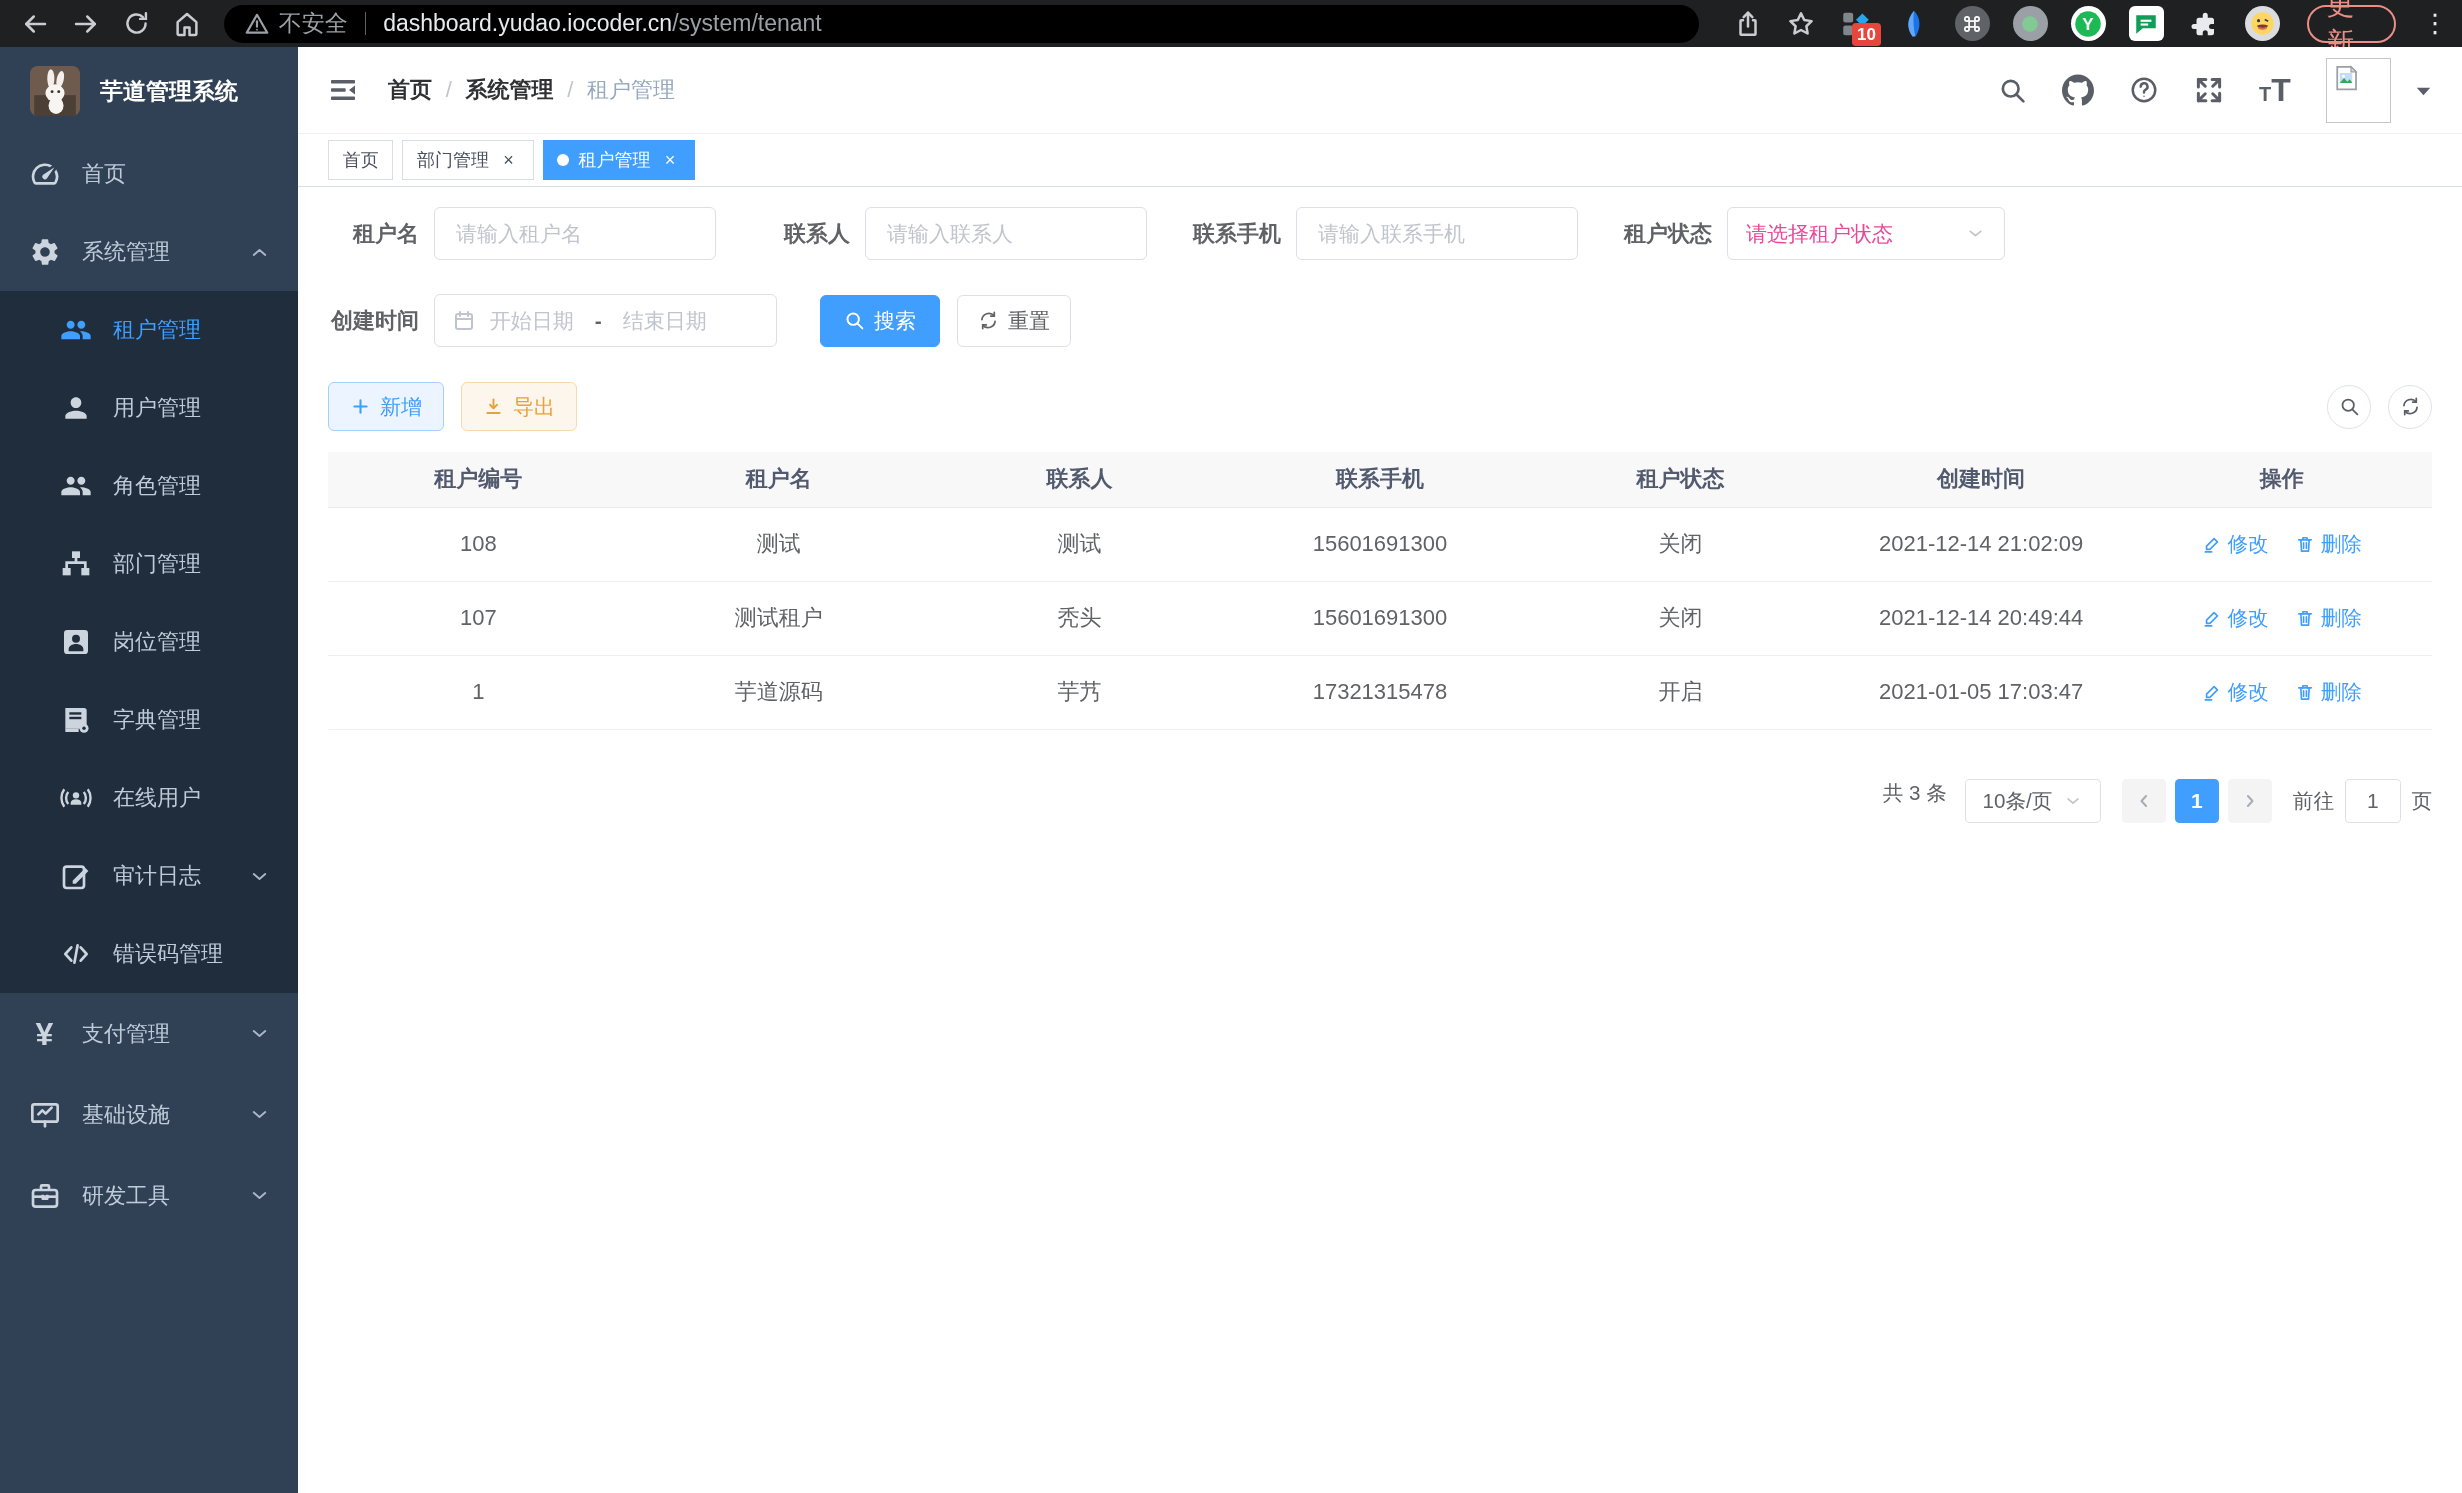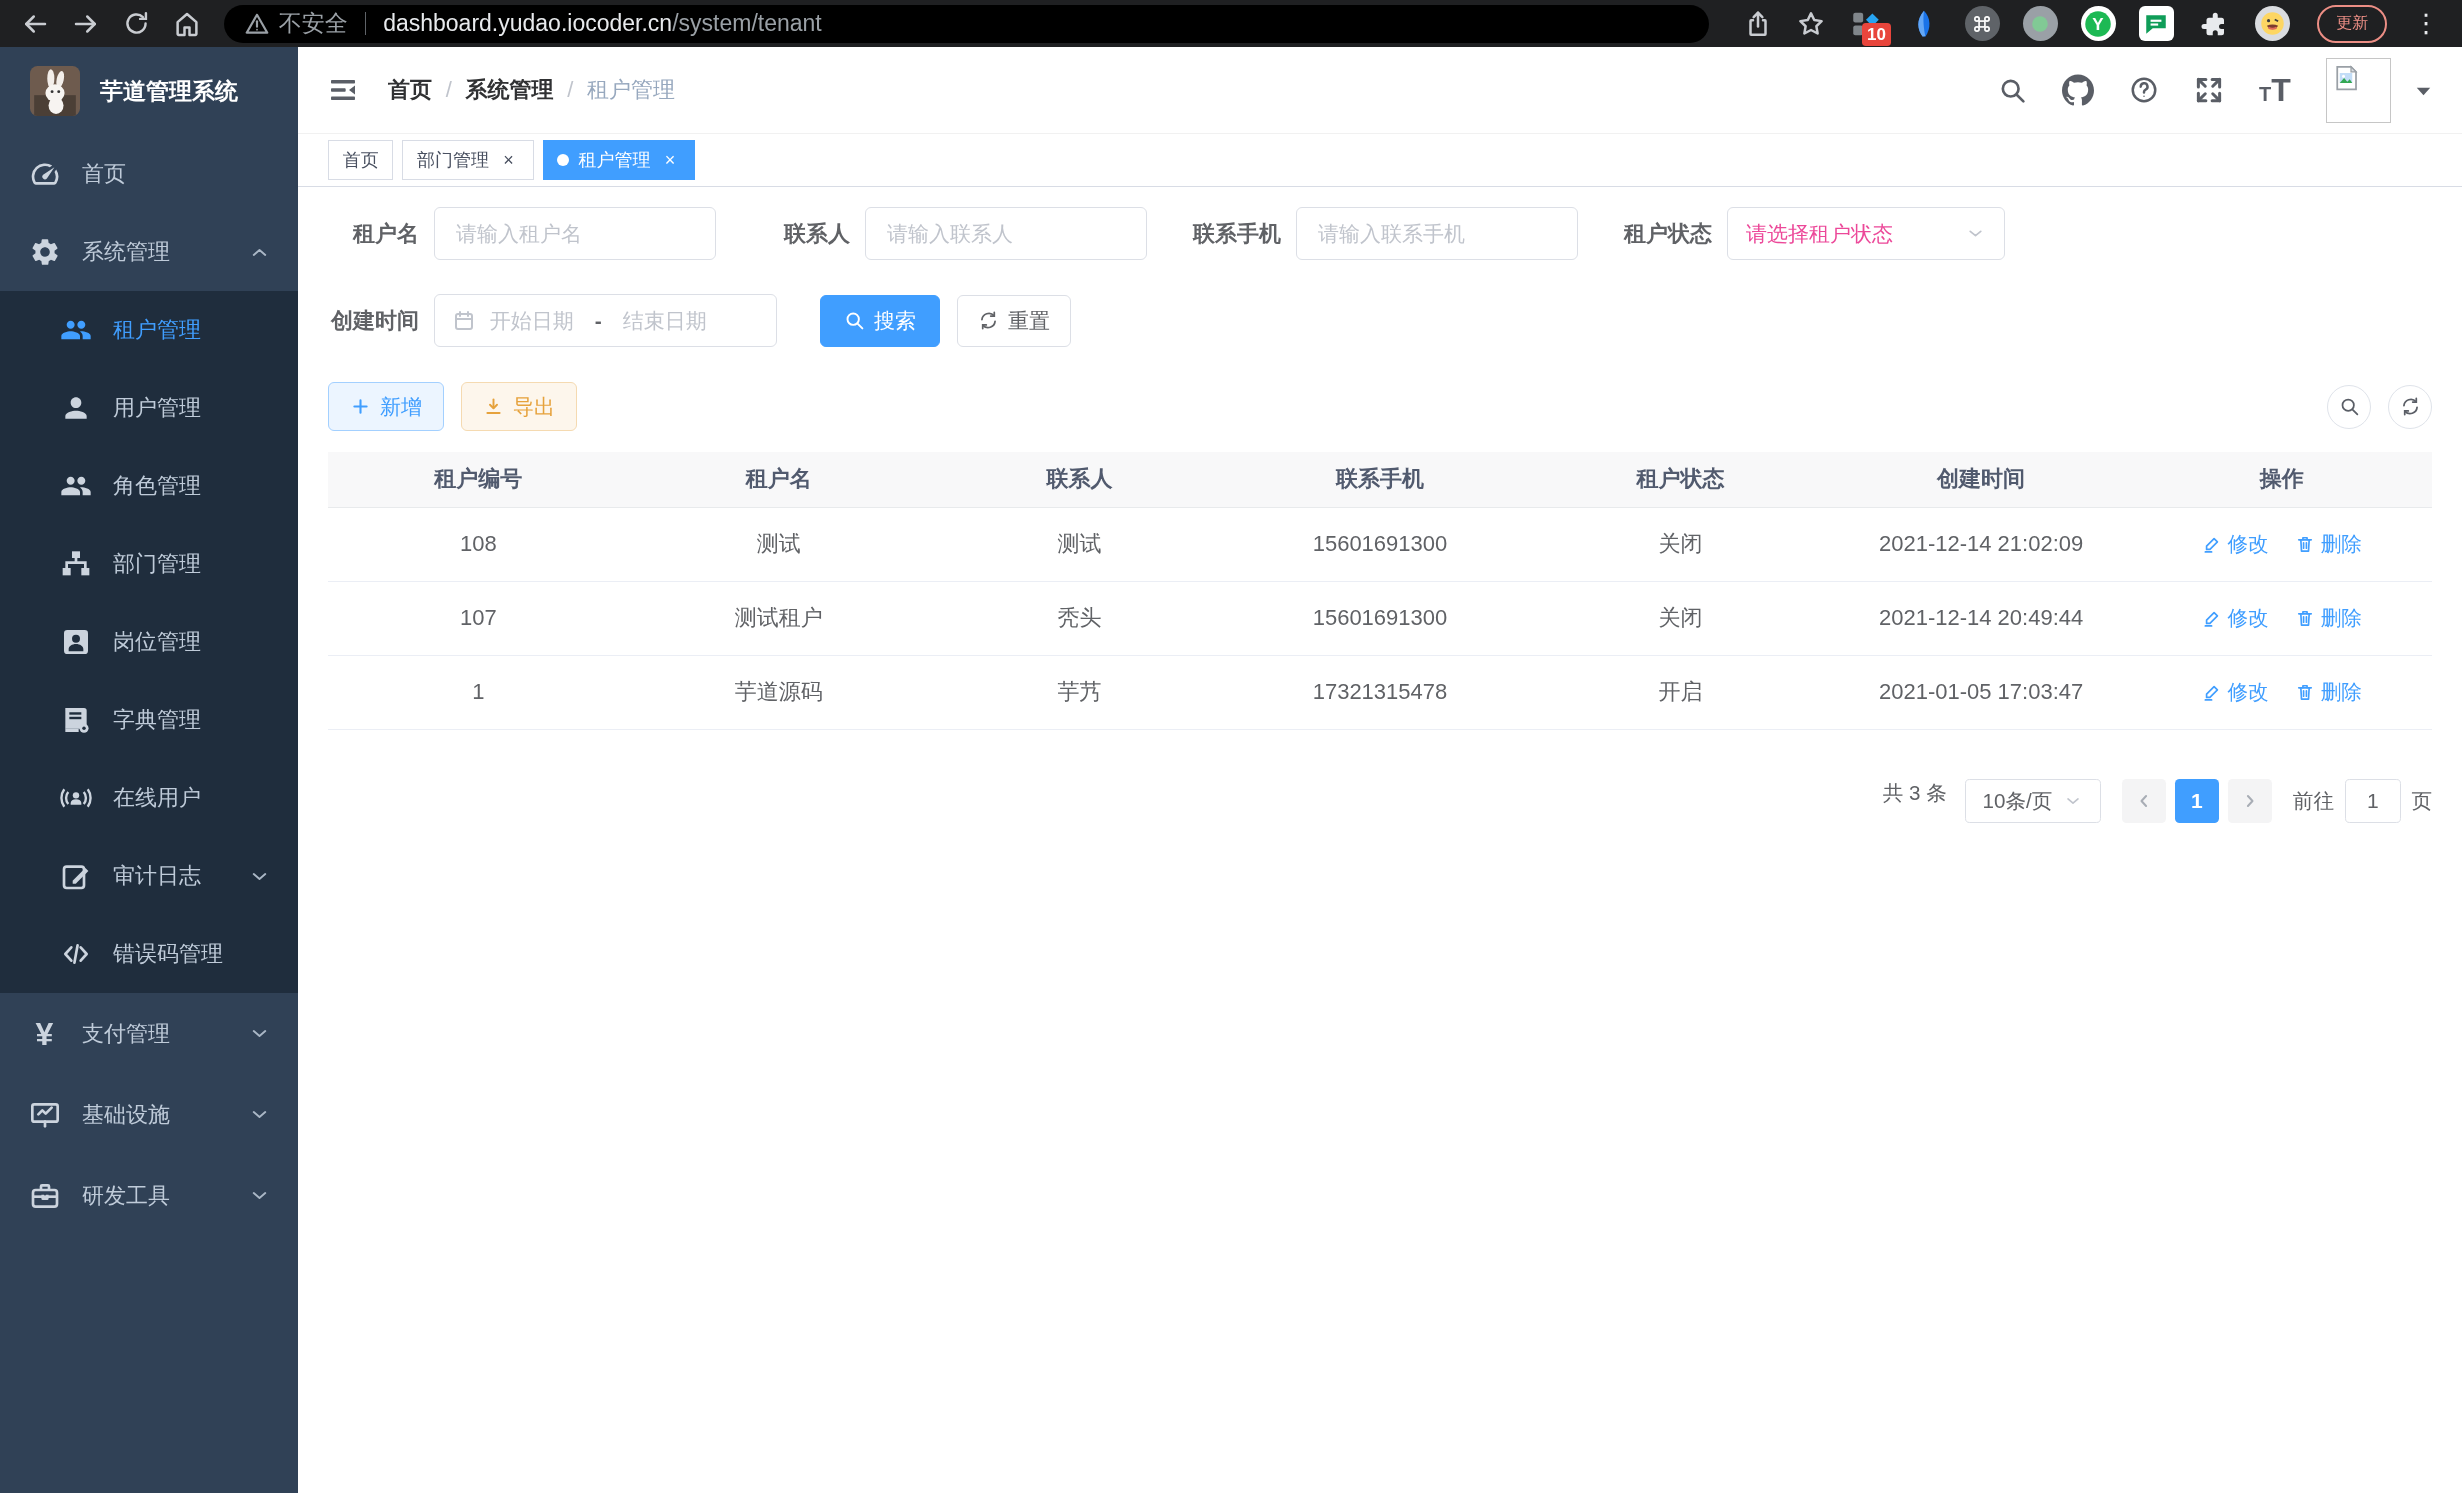--- a/index.html
+++ b/index.html
@@ -13,21 +13,21 @@
   .url-pill { width:1485px; height:38px; margin-left:7.6px; border-radius:19px; background:#000000; display:flex; align-items:center; padding:0 20px; }
   .url-pill .warn { color:#9aa0a6; display:flex; align-items:center; }
   .url-sec { color:#9aa0a6; font-size:23px; margin-left:9px; }
   .url-div { width:1.5px; height:23px; background:#5f6368; margin:0 17px; }
   .url-host { color:#e8eaed; font-size:23px; }
   .url-path { color:#9aa0a6; font-size:23px; }
   .bright { display:flex; align-items:center; margin-left:34px; gap:23px; }
   .ext { width:35px; height:35px; display:flex; align-items:center; justify-content:center; position:relative; flex:0 0 auto; }
   .ext .badge { position:absolute; right:-7.6px; bottom:-4.6px; background:#e8453c; color:#fff; font-size:17px; line-height:1; padding:3px 5.3px; border-radius:3.8px; font-weight:bold; }
   .circle-ext { border-radius:50%; }
-  .update-pill { height:38px; border:2.3px solid #ec8e85; color:#ec8e85; border-radius:21px; display:flex; align-items:center; padding:0 17px; font-size:16px; margin-left:4.6px; }
+  .update-pill { height:38px; border:2.3px solid #ec8e85; color:#ec8e85; border-radius:21px; display:flex; align-items:center; padding:0 17px; font-size:28px; margin-left:4.6px; }
   .kebab { color:#e8eaed; font-size:26px; letter-spacing:0; margin-left:3px; }
 
   
   .app { display:flex; height:1447px; }
 
   
   .sidebar { width:298px; background:#304156; flex:0 0 auto; overflow:hidden; }
   .logo-row { height:88px; display:flex; align-items:center; padding-left:30px; }
   .logo-img { width:50px; height:50px; border-radius:7.6px; overflow:hidden; flex:0 0 auto; }
   .logo-title { color:#fff; font-size:23px; font-weight:bold; margin-left:20px; }

